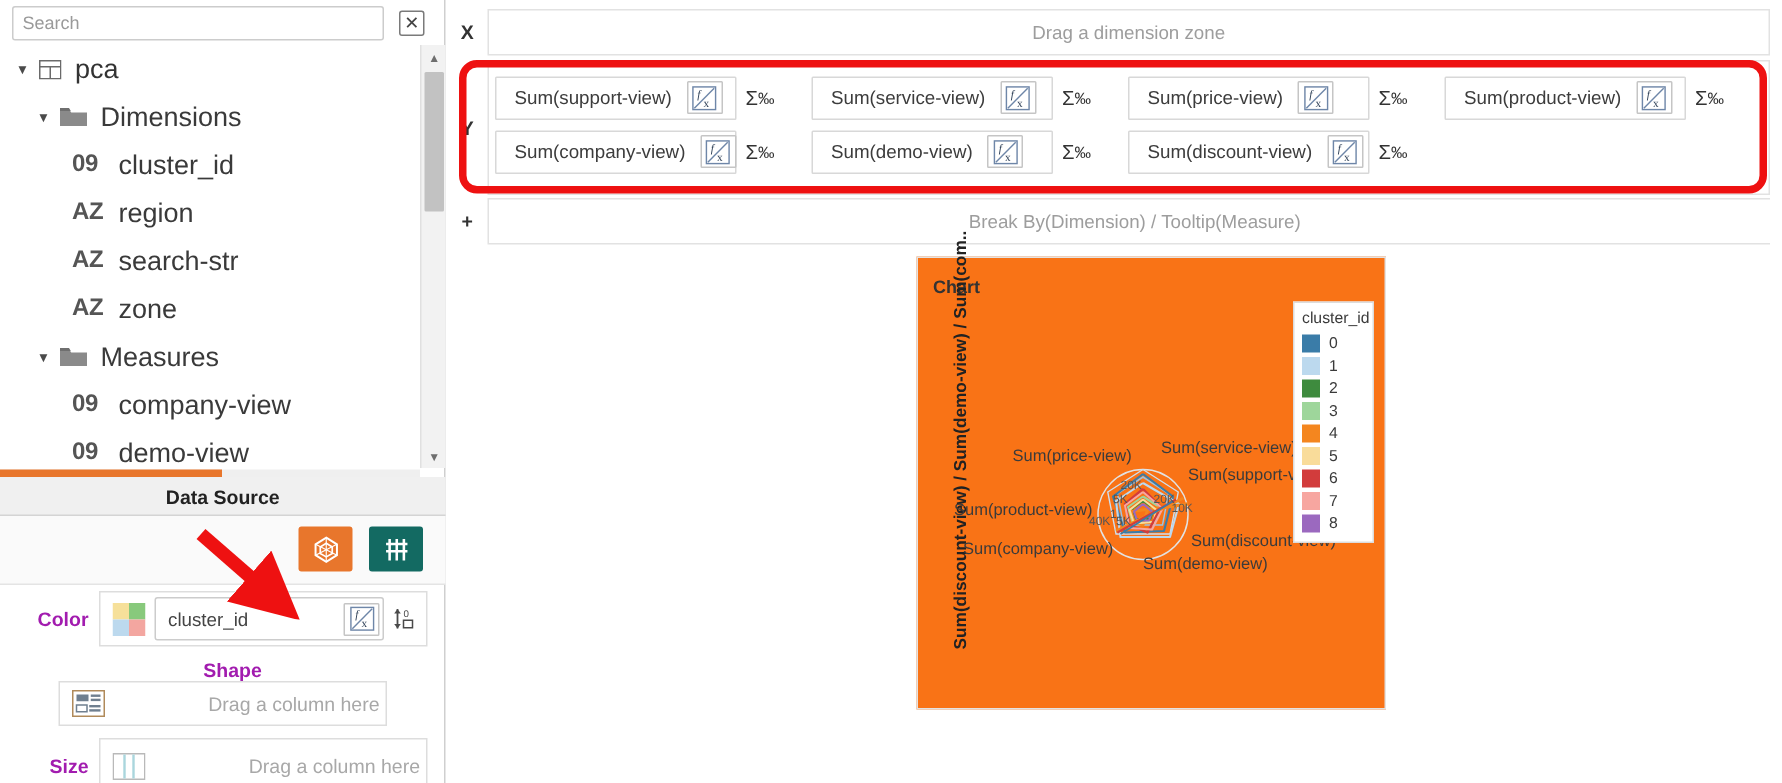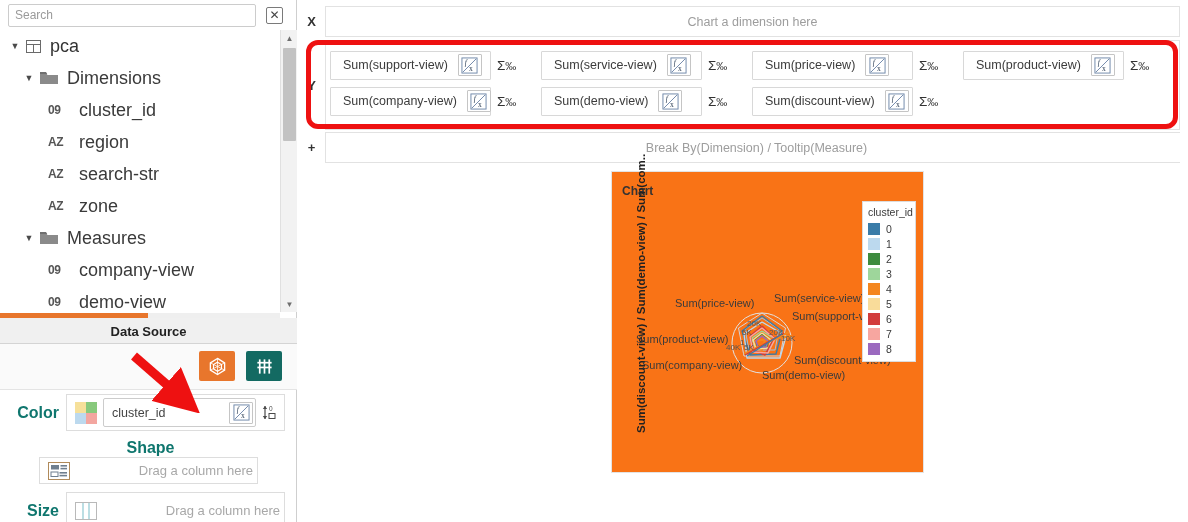--- a/index.html
+++ b/index.html
@@ -48,21 +48,21 @@
   }
   .tree-ind-1 { padding-left: 8px; }
   .tree-ind-2 { padding-left: 22px; }
   .tree-ind-3 { padding-left: 48px; }
   .ic-table {
     width: 15px; height: 13px; margin: 0 9px 0 4px; position: relative; flex: 0 0 auto;
   }
   .ic-table svg { display: block; }
   .ic-folder { width: 18px; height: 14px; margin: 0 9px 0 4px; flex: 0 0 auto; }
   .ic-09, .ic-az {
-    font-size: 12px; font-weight: bold; color: #555; width: 22px;
+    font-size: 16px; font-weight: bold; color: #555; width: 22px;
     margin-right: 9px; flex: 0 0 auto; letter-spacing: -0.3px;
   }
   .tree-label { font-size: 18px; color: #3a3a3a; }
   .tree-label.strong { color: #333; }
 
   
   #tree-scroll {
     position: absolute; left: 280px; top: 30px; width: 17px; height: 282px;
     background: #f2f2f2; border-left: 1px solid #e0e0e0;
   }
@@ -111,22 +111,22 @@
 
   
   .enc-row {
     position: absolute; left: 0; width: 297px; height: 45px;
     display: flex; align-items: center;
   }
   #enc-color { top: 390px; }
   #enc-shape { top: 439px; flex-direction: column; }
   #enc-size  { top: 488px; }
   .enc-label {
-    width: 66px; text-align: right; padding-right: 7px; font-size: 16px;
-    font-weight: bold; color: #0f766e;
+    width: 66px; text-align: right; padding-right: 7px; font-size: 13px;
+    font-weight: bold; color: #a21caf;
   }
   .enc-box {
     width: 219px; height: 37px; border: 1px solid #ddd; background: #fff;
     display: flex; align-items: center; padding: 0 4px;
   }
   .enc-swatch { width: 22px; height: 22px; margin: 0 6px 0 4px; flex: 0 0 auto; }
   .enc-field {
     flex: 1; height: 29px; border: 1px solid #ccc; background: #fff;
     display: flex; align-items: center; border-radius: 2px;
   }
@@ -412,21 +412,21 @@
       </div>
     </div>
 
   </div>
 
   <div id="main">
 
     <div class="shelf-row" id="shelf-x">
       <div class="shelf-key">X</div>
       <div class="shelf-drop">
-        <div class="shelf-hint">Chart a dimension here</div>
+        <div class="shelf-hint">Drag a dimension zone</div>
       </div>
     </div>
 
     <div class="shelf-row" id="shelf-y">
       <div class="shelf-key">Y</div>
       <div class="shelf-drop">
 
         <div class="pill-group" style="width:211px">
           <span class="pill" style="width:161px">
             <span class="pill-text">Sum(support-view)</span>

